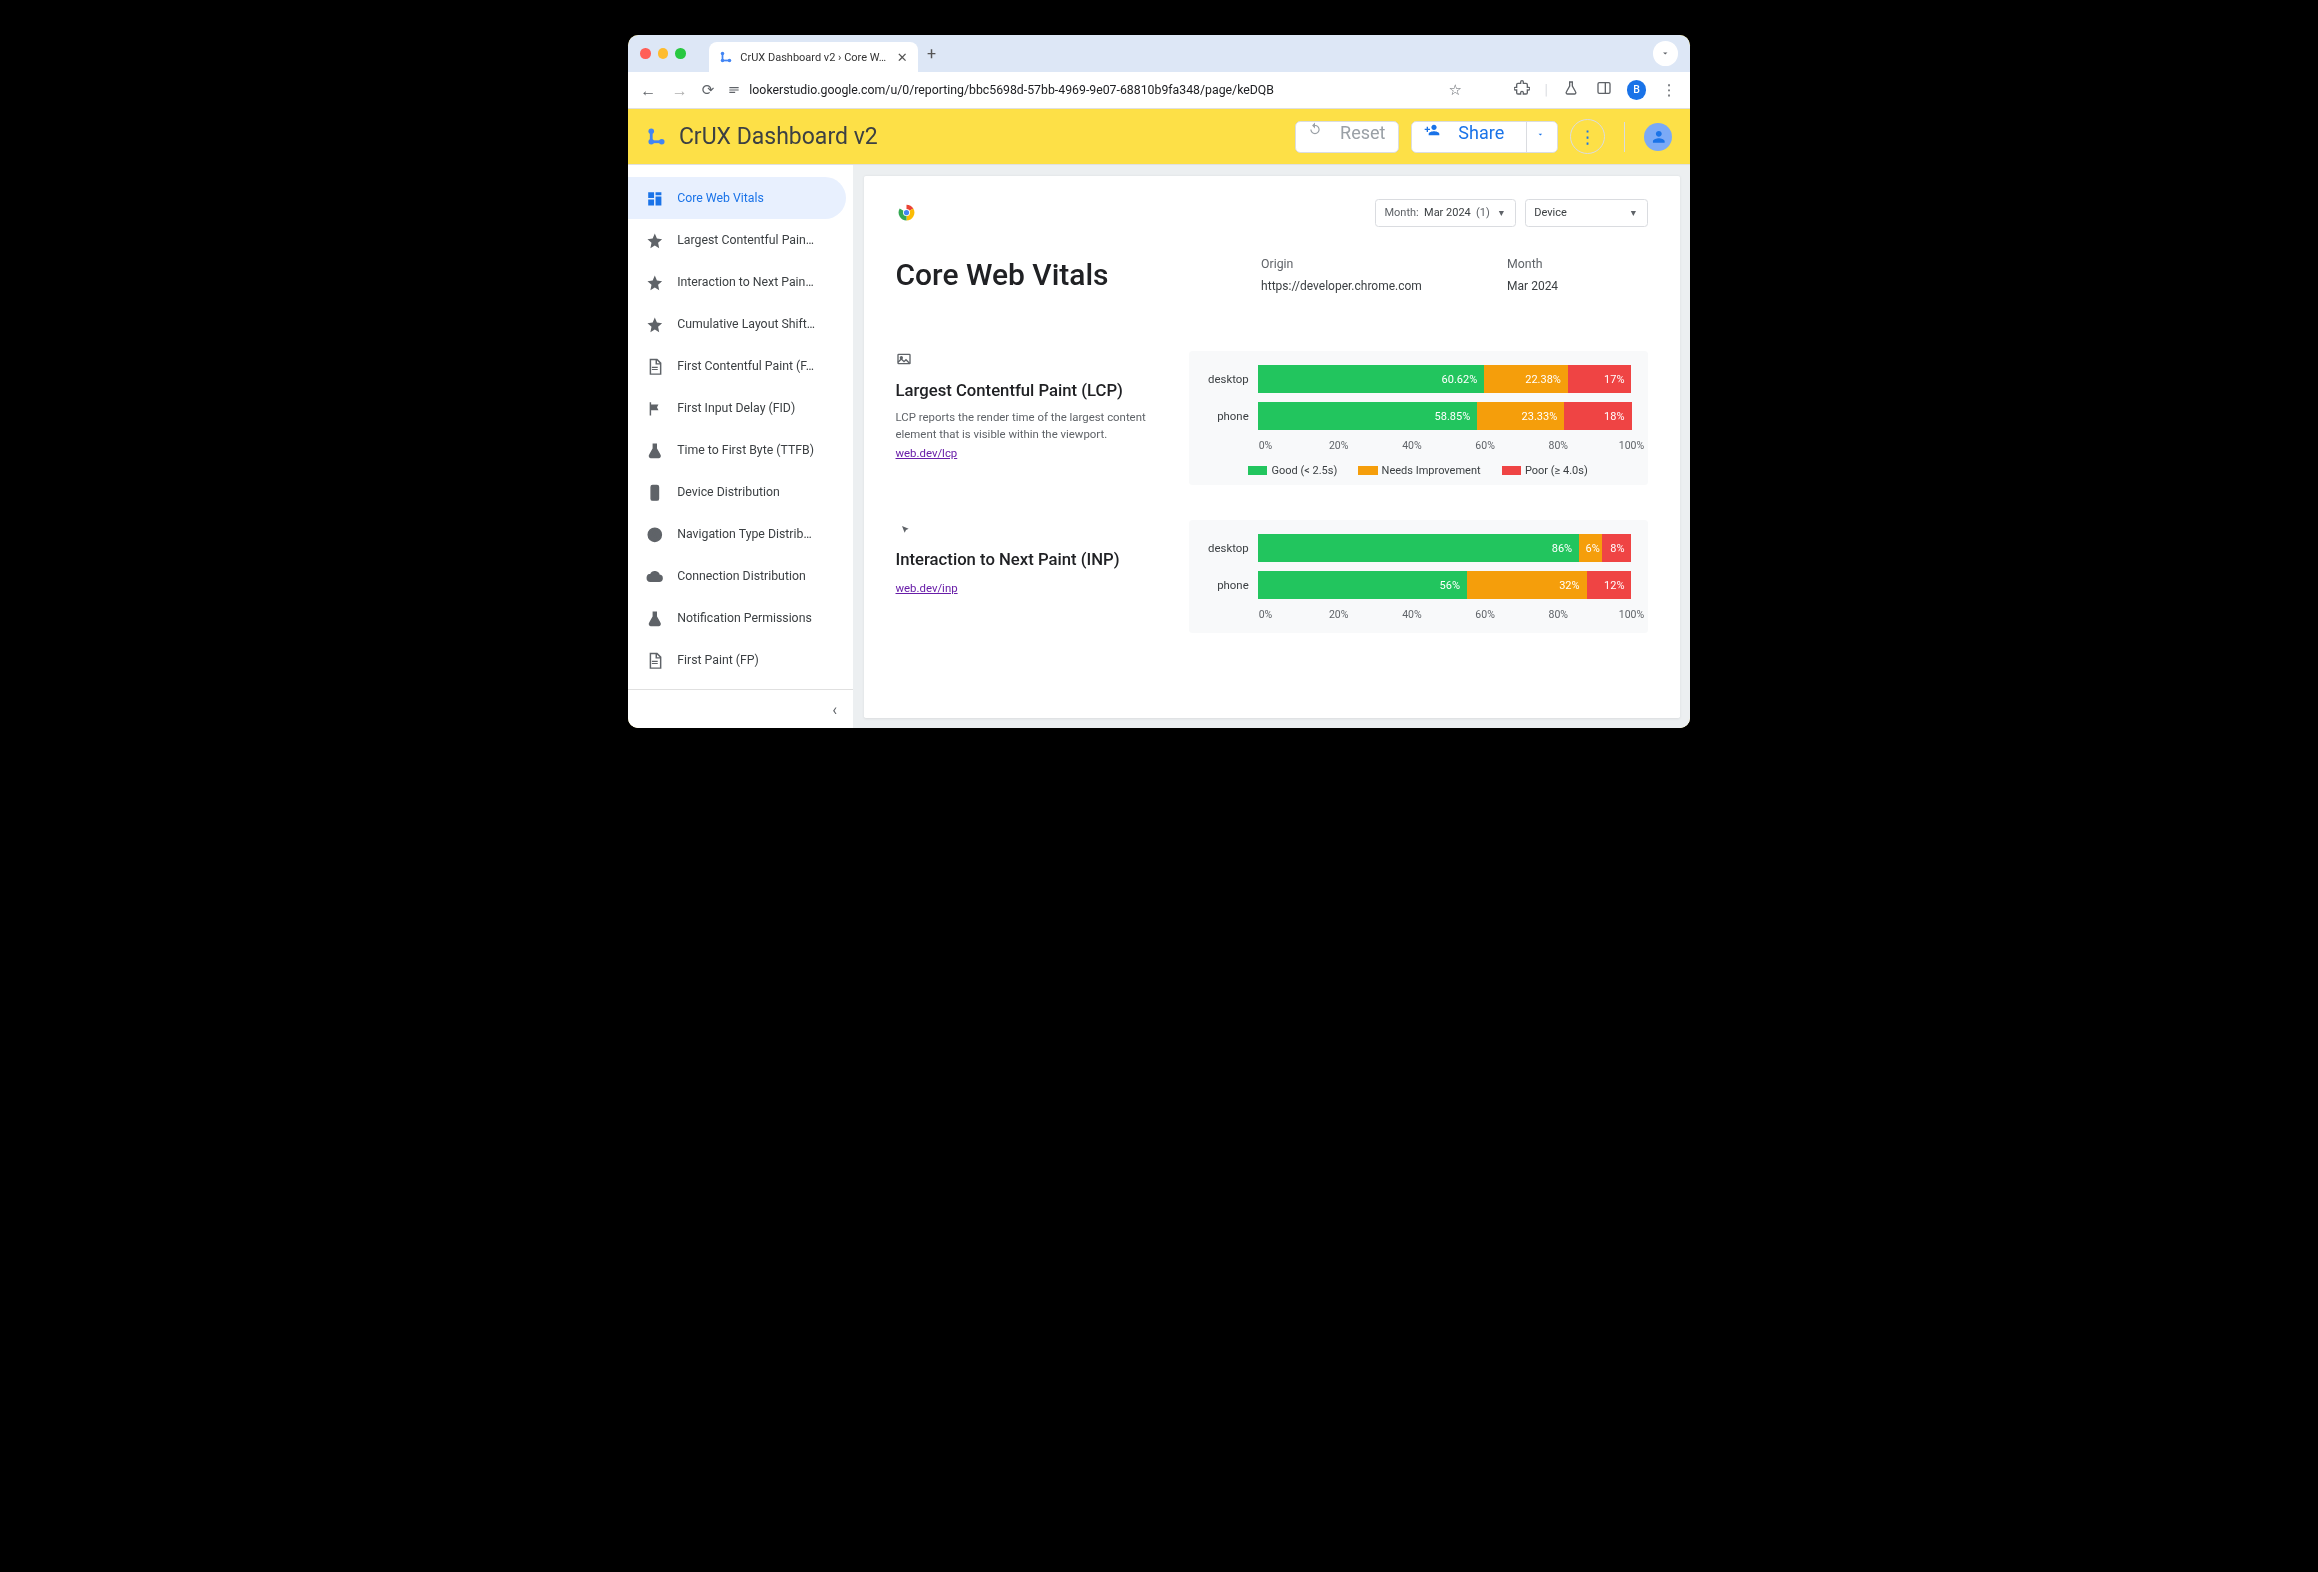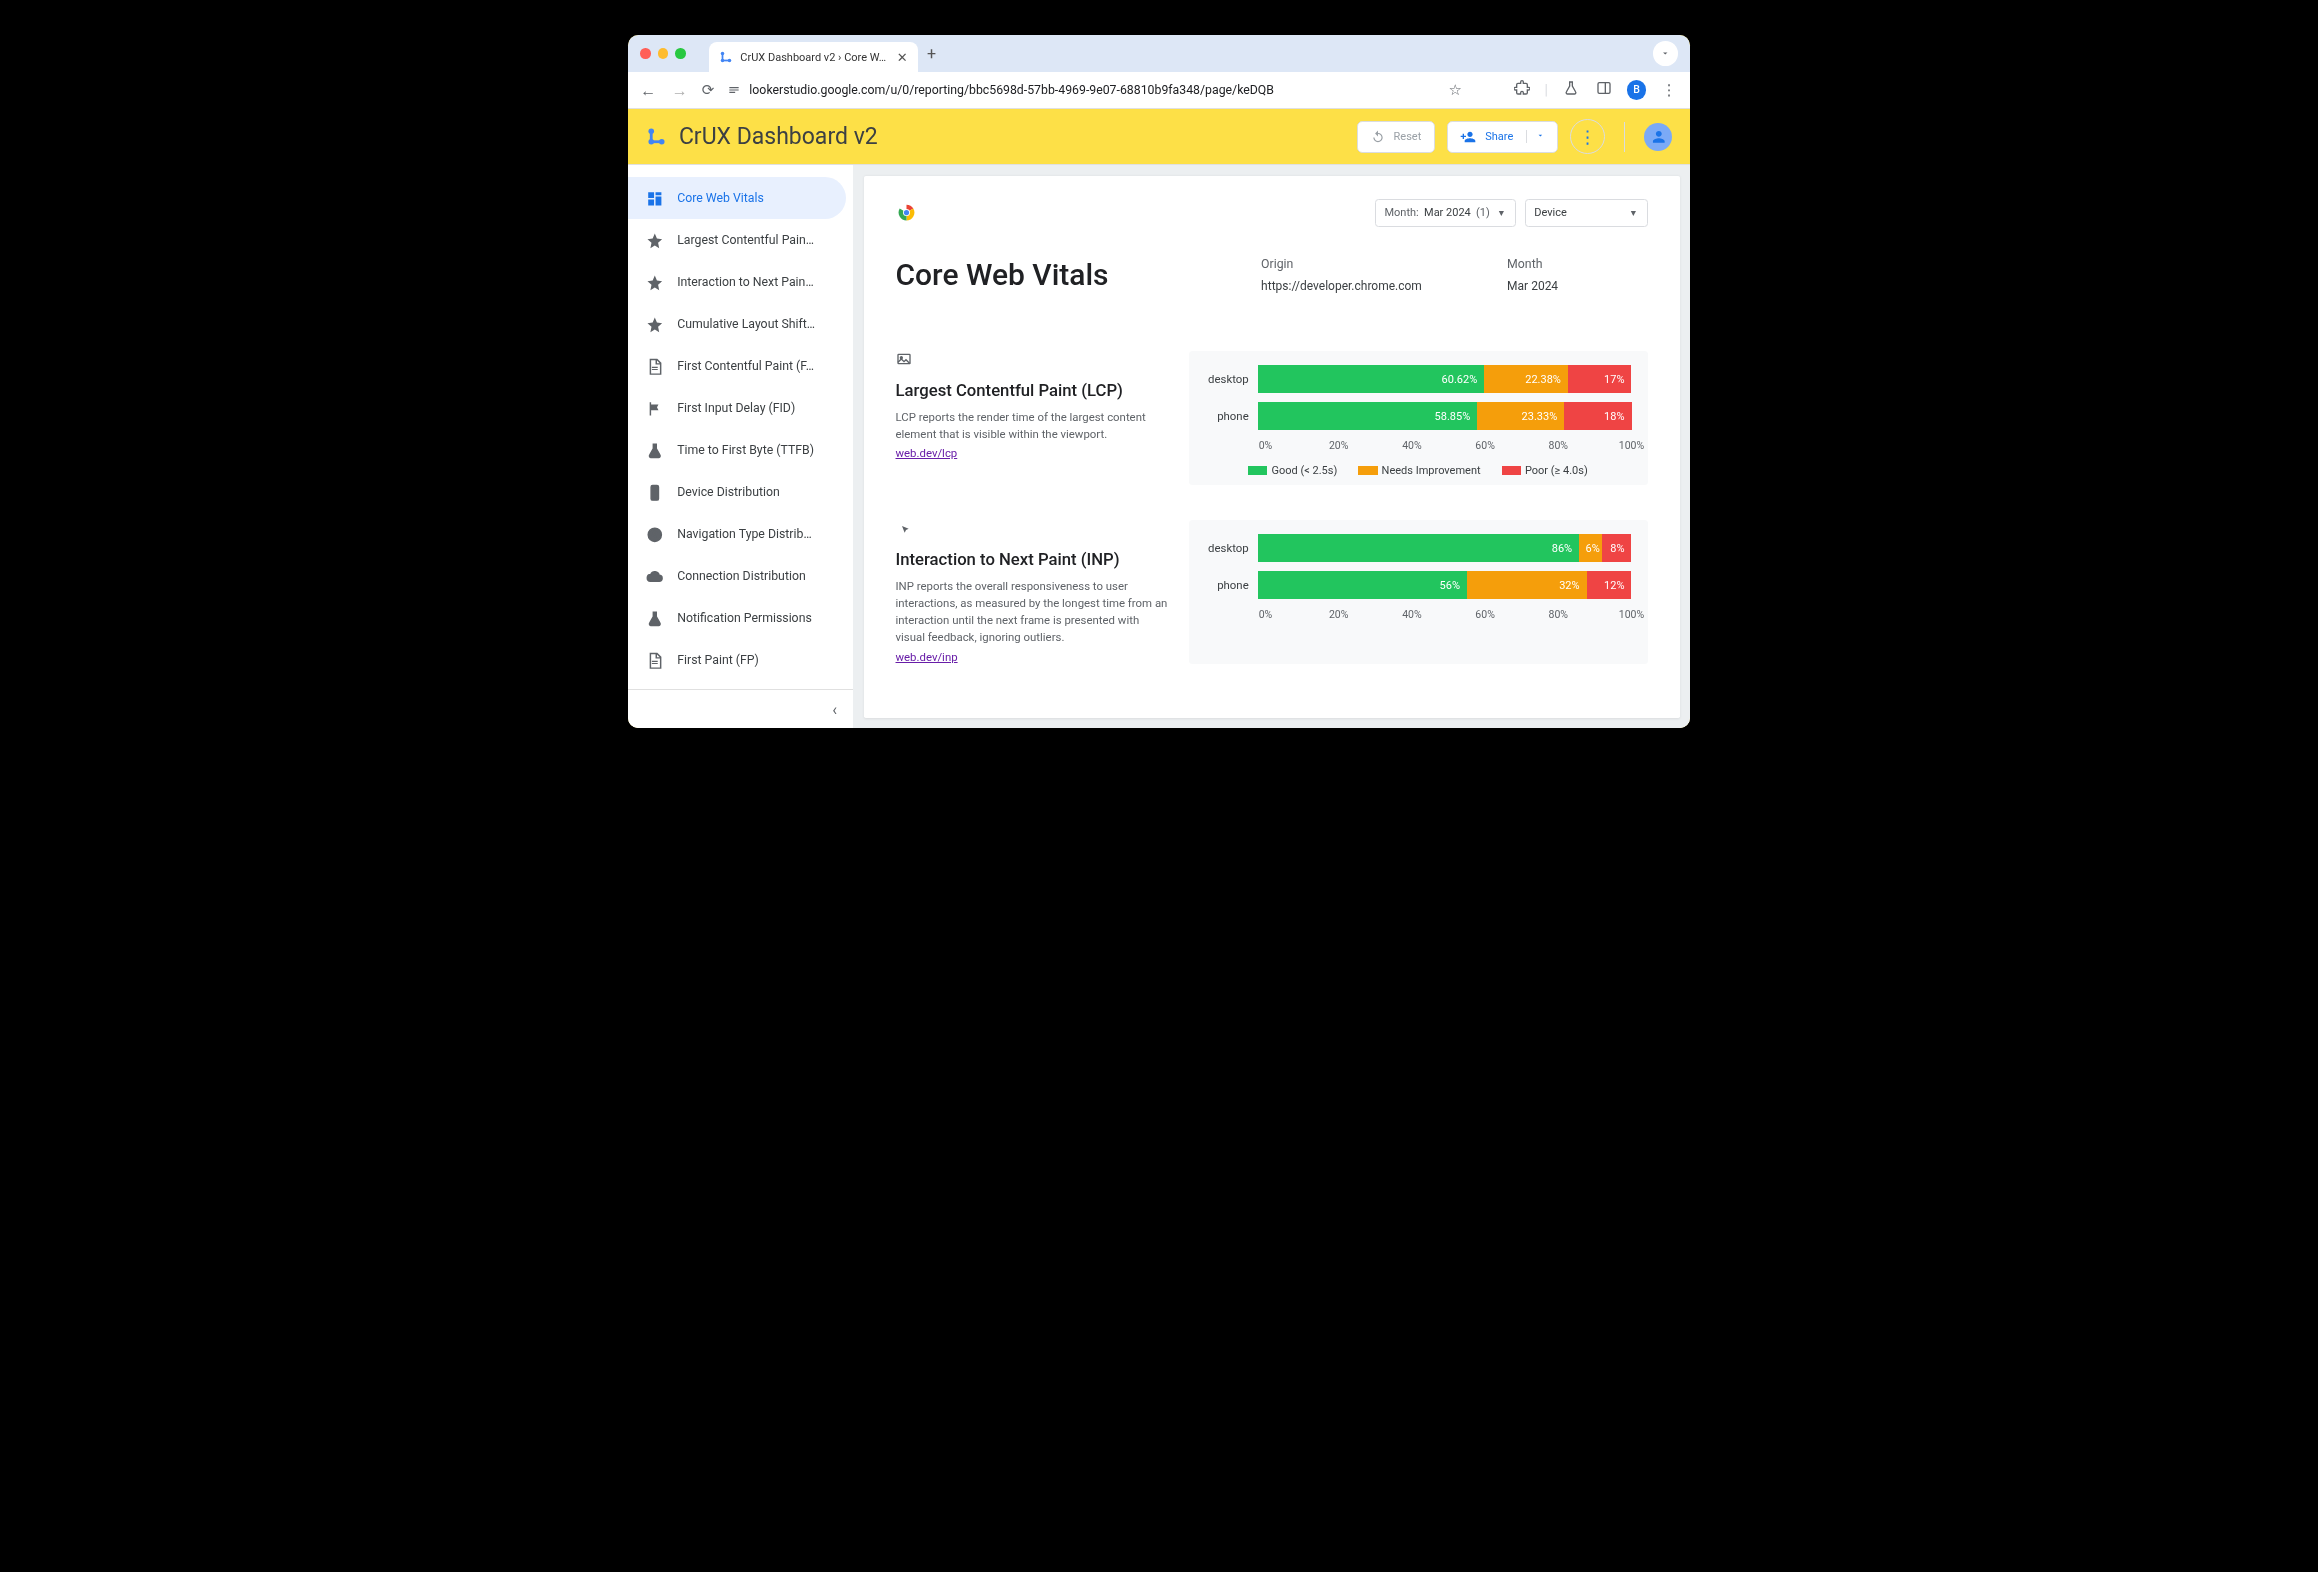--- a/index.html
+++ b/index.html
@@ -27,21 +27,21 @@
 .url-field { flex: 1; display:flex; align-items:center; gap: 8.8px; font-size: 12.3px; color: #202124; }
 .url-field .secure { color: #5f6368; font-size: 12.3px; display:flex; align-items:center; gap:3.5px; }
 .urlbar .icon { color: #5f6368; font-size: 15px; width: 21px; text-align: center; }
 .urlbar .ext-box { width: 14px; height: 14px; background:#9aa0a6; border-radius:1.8px; }
 .urlbar .avatar-b { width: 19.3px; height: 19.3px; border-radius: 50%; background:#1a73e8; color:#fff; font-size:10.5px; display:flex; align-items:center; justify-content:center; font-weight:500; }
 
 
 .app-header { height: 56px; border-bottom: 0.9px solid #e0e0e0; display:flex; align-items:center; padding: 0 17.6px; gap: 12.3px; }
 .app-logo { width: 21px; height: 21px; }
 .app-title { font-size: 23px; color: #3c4043; flex: 1; }
-.btn { height: 32px; border: 0.9px solid #dadce0; border-radius: 5.3px; background:#fff; padding: 0 12.3px; display:flex; align-items:center; gap:9px; font-size:11px; color:#5f6368; cursor:pointer; }
+.btn { height: 32px; border: 0.9px solid #dadce0; border-radius: 5.3px; background:#fff; padding: 0 12.3px; display:flex; gap:18px; font-size:18px; color:#5f6368; cursor:pointer; }
 .btn.share { color:#1a73e8; }
 .btn.share .share-drop { border-left:0.9px solid #dadce0; padding-left:8.8px; margin-left:3.5px; }
 .icon-btn { width: 35px; height: 35px; border: 0.9px solid #dadce0; border-radius: 50%; display:flex; align-items:center; justify-content:center; color:#1a73e8; font-size:17.6px; cursor:pointer; }
 .header-divider { width:0.9px; height:30px; background:#dadce0; margin:0 7px; }
 .user-avatar { width: 28px; height: 28px; border-radius:50%; background:#7baaf7; display:flex; align-items:center; justify-content:center; }
 .user-avatar svg { width:17.6px; height:17.6px; fill:#1a73e8; }
 
 
 .app-body { flex:1; display:flex; overflow:hidden; background:#fff; }
 .sidebar { width: 225px; background:#fff; display:flex; flex-direction:column; border-right: none; }
@@ -382,21 +382,20 @@
         </div>
 
         <div class="metric-row" style="margin-top:35px;">
           <div class="metric-left">
             <div class="metric-icon">
               <svg width="16" height="16" viewBox="0 0 24 24" fill="#5f6368">
                   <path d="M8 2v3M2 8h3M4 4l2 2M12 4l-2 2M4 12l2-2M9 9l10 4-4 2-2 4z"></path>
                 </svg>
             </div>
             <div class="metric-title">Interaction to Next Paint (INP)</div>
-            <div class="metric-desc">INP reports the overall responsiveness to user interactions, as measured by the longest time from an interaction until the next frame is presented with visual feedback, ignoring outliers.</div>
             <a class="metric-link">web.dev/inp</a>
           </div>
           <div class="chart-card">
             <div class="bar-row">
               <div class="bar-label">desktop</div>
               <div class="bar-track">
                 <div class="seg good" style="width:86%">86%</div>
                 <div class="seg ni" style="width:6%;padding-right:1.8px;">6%</div>
                 <div class="seg poor" style="width:8%">8%</div>
               </div>

